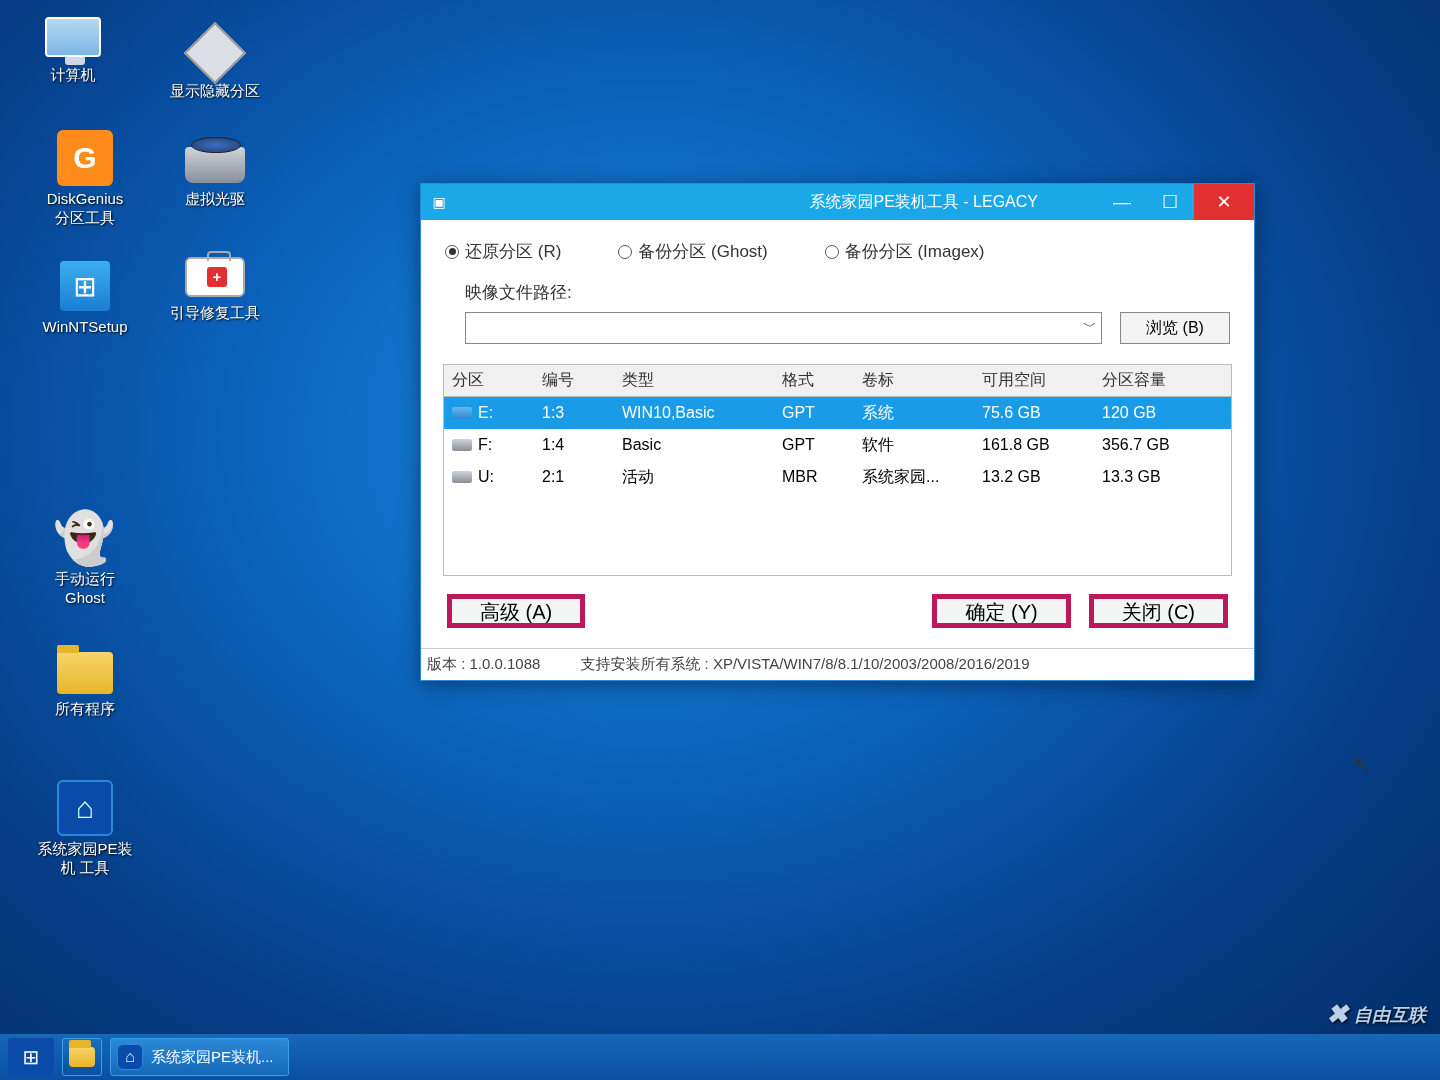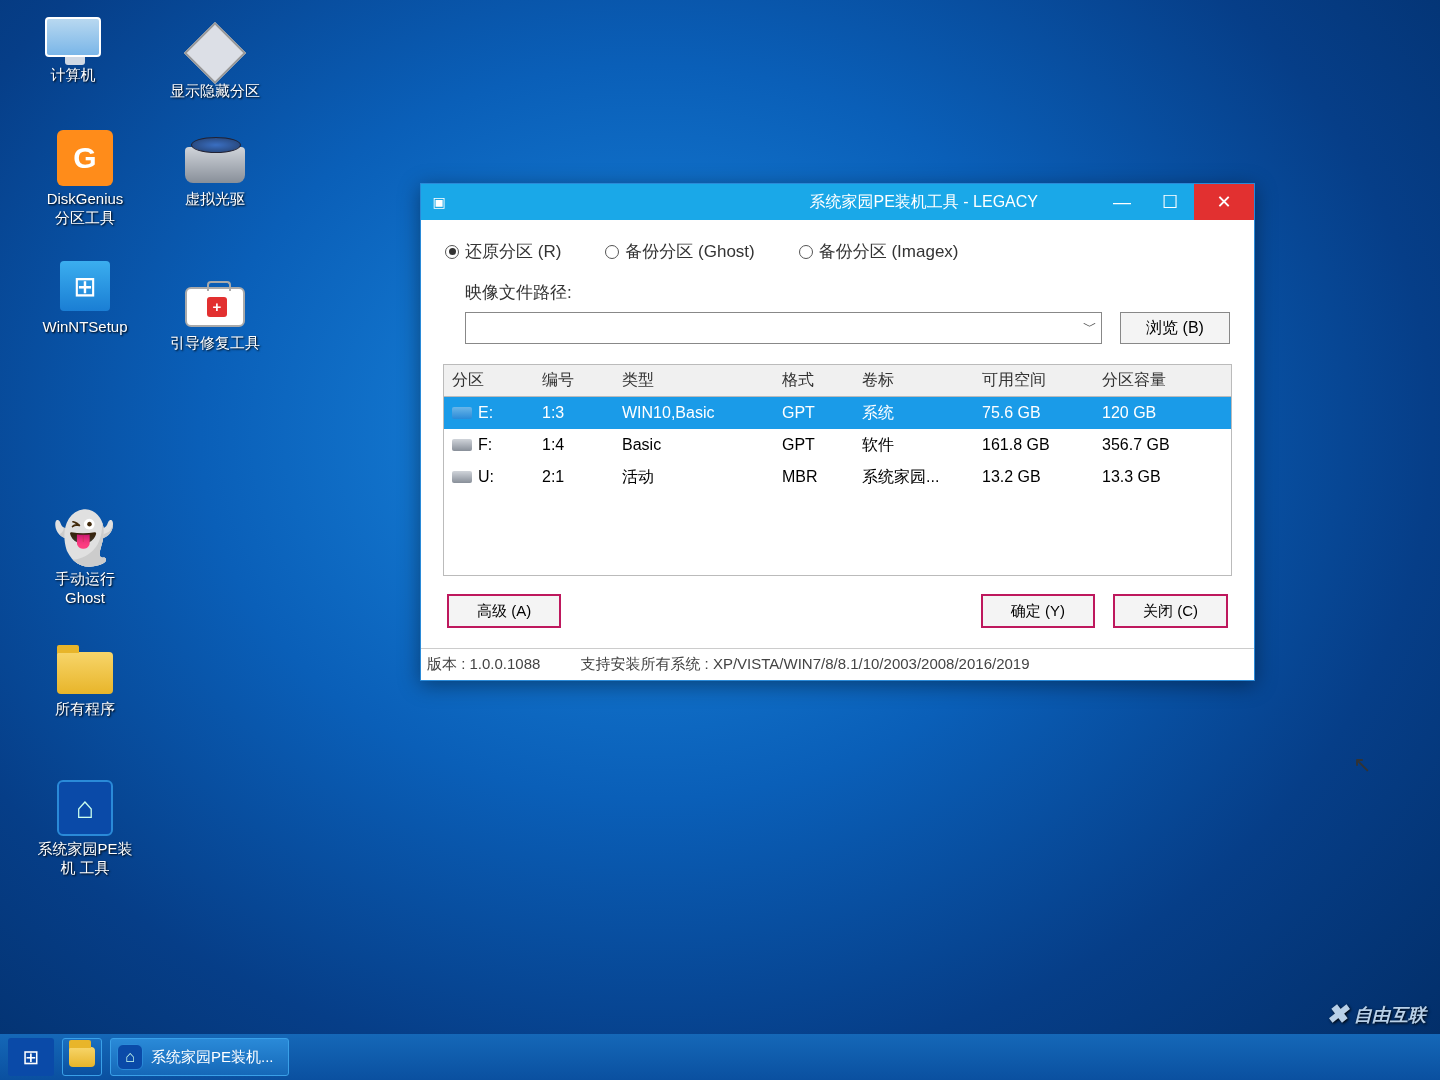--- a/index.html
+++ b/index.html
@@ -40,21 +40,21 @@
   
   .dlg { position:absolute; left:420px; top:183px; width:835px; background:#fff; border:1px solid #2a8ad8; box-shadow:0 4px 20px rgba(0,0,0,.4); }
   .titlebar { height:36px; background:#1aa8e8; display:flex; align-items:center; color:#fff; font-size:16px; }
   .titlebar .ticon { width:36px; text-align:center; font-size:14px;}
   .titlebar .ttxt { flex:1; text-align:right; padding-right:60px; }
   .tbtns { display:flex; height:100%; }
   .tbtn { width:48px; display:flex; align-items:center; justify-content:center; font-size:18px; }
   .tbtn.close { background:#e23030; width:60px; }
   .dlg-body { padding:14px 20px 6px; }
 
-  .radios { display:flex; gap:44px; padding:6px 4px 18px; font-size:17px; color:#333;}
+  .radios { display:flex; gap:57px; padding:6px 4px 18px; font-size:17px; color:#333;}
   .radio { display:flex; align-items:center; gap:6px; }
   .rdot { width:14px;height:14px;border:1.5px solid #555;border-radius:50%;display:inline-flex;align-items:center;justify-content:center;}
   .rdot.chk::after{content:"";width:7px;height:7px;background:#333;border-radius:50%;}
 
   .path-row { padding:0 4px 16px; }
   .path-lbl { font-size:17px; color:#333; margin-left:20px; margin-bottom:8px;}
   .path-ctrl { display:flex; gap:18px; margin-left:20px;}
   .path-input { flex:1; height:32px; border:1px solid #888; background:#fff; position:relative;}
   .path-input .dd { position:absolute; right:4px; top:5px; color:#555; font-size:14px;}
   .browse-btn { width:110px; height:32px; border:1px solid #888; background:#f4f4f4; font-size:16px; }
@@ -64,21 +64,21 @@
   .thead { background:#f0f0f0; color:#333; border-bottom:1px solid #bbb;}
   .thead > div, .trow > div { padding:0 8px; white-space:nowrap; overflow:hidden; text-overflow:ellipsis;}
   .tgap { height:82px; }
   .trow.sel { background:#1a9be8; color:#fff; }
   .trow > .c0 { display:flex; align-items:center; gap:6px; }
   .di { display:inline-block; width:20px; height:12px; background:linear-gradient(#6ab6e8,#2a8ad8); border-radius:2px; }
   .di.gray { background:linear-gradient(#d0d4da,#888f99); }
 
   .bottom-btns { display:flex; padding:18px 6px 14px; gap:18px; }
   .bottom-btns .spacer { flex:1; }
-  .btn { height:34px; padding:0 28px; border:2px solid #be185d; background:#f4f4f4; font-size:15px; }
+  .btn { height:34px; padding:0 28px; border:5px solid #be185d; background:#f4f4f4; font-size:20px; }
   .status { border-top:1px solid #ccc; padding:6px 6px; font-size:15px; color:#444; display:flex; gap:40px; white-space:nowrap; overflow:hidden;}
   .cursor { position:absolute; left:932px; top:568px; color:#333; font-size:22px; pointer-events:none;}
 </style>
 </head>
 <body>
 
 <div class="desktop">
 
   <div class="dicon" style="left:18px; top:6px;">
     <div class="ico">
@@ -125,21 +125,21 @@
         <div class="i-diamond"></div>
       </div>
     <div class="lbl">显示隐藏分区</div>
   </div>
   <div class="dicon" style="left:160px; top:130px;">
     <div class="ico">
         <div class="i-drive"></div>
       </div>
     <div class="lbl">虚拟光驱</div>
   </div>
-  <div class="dicon" style="left:160px; top:274px;">
+  <div class="dicon" style="left:160px; top:244px;">
     <div class="ico">
         <div class="i-toolbox"></div>
       </div>
     <div class="lbl">引导修复工具</div>
   </div>
 </div>
 
 <div class="dlg">
   <div class="titlebar">
     <div class="ticon">▣</div>

